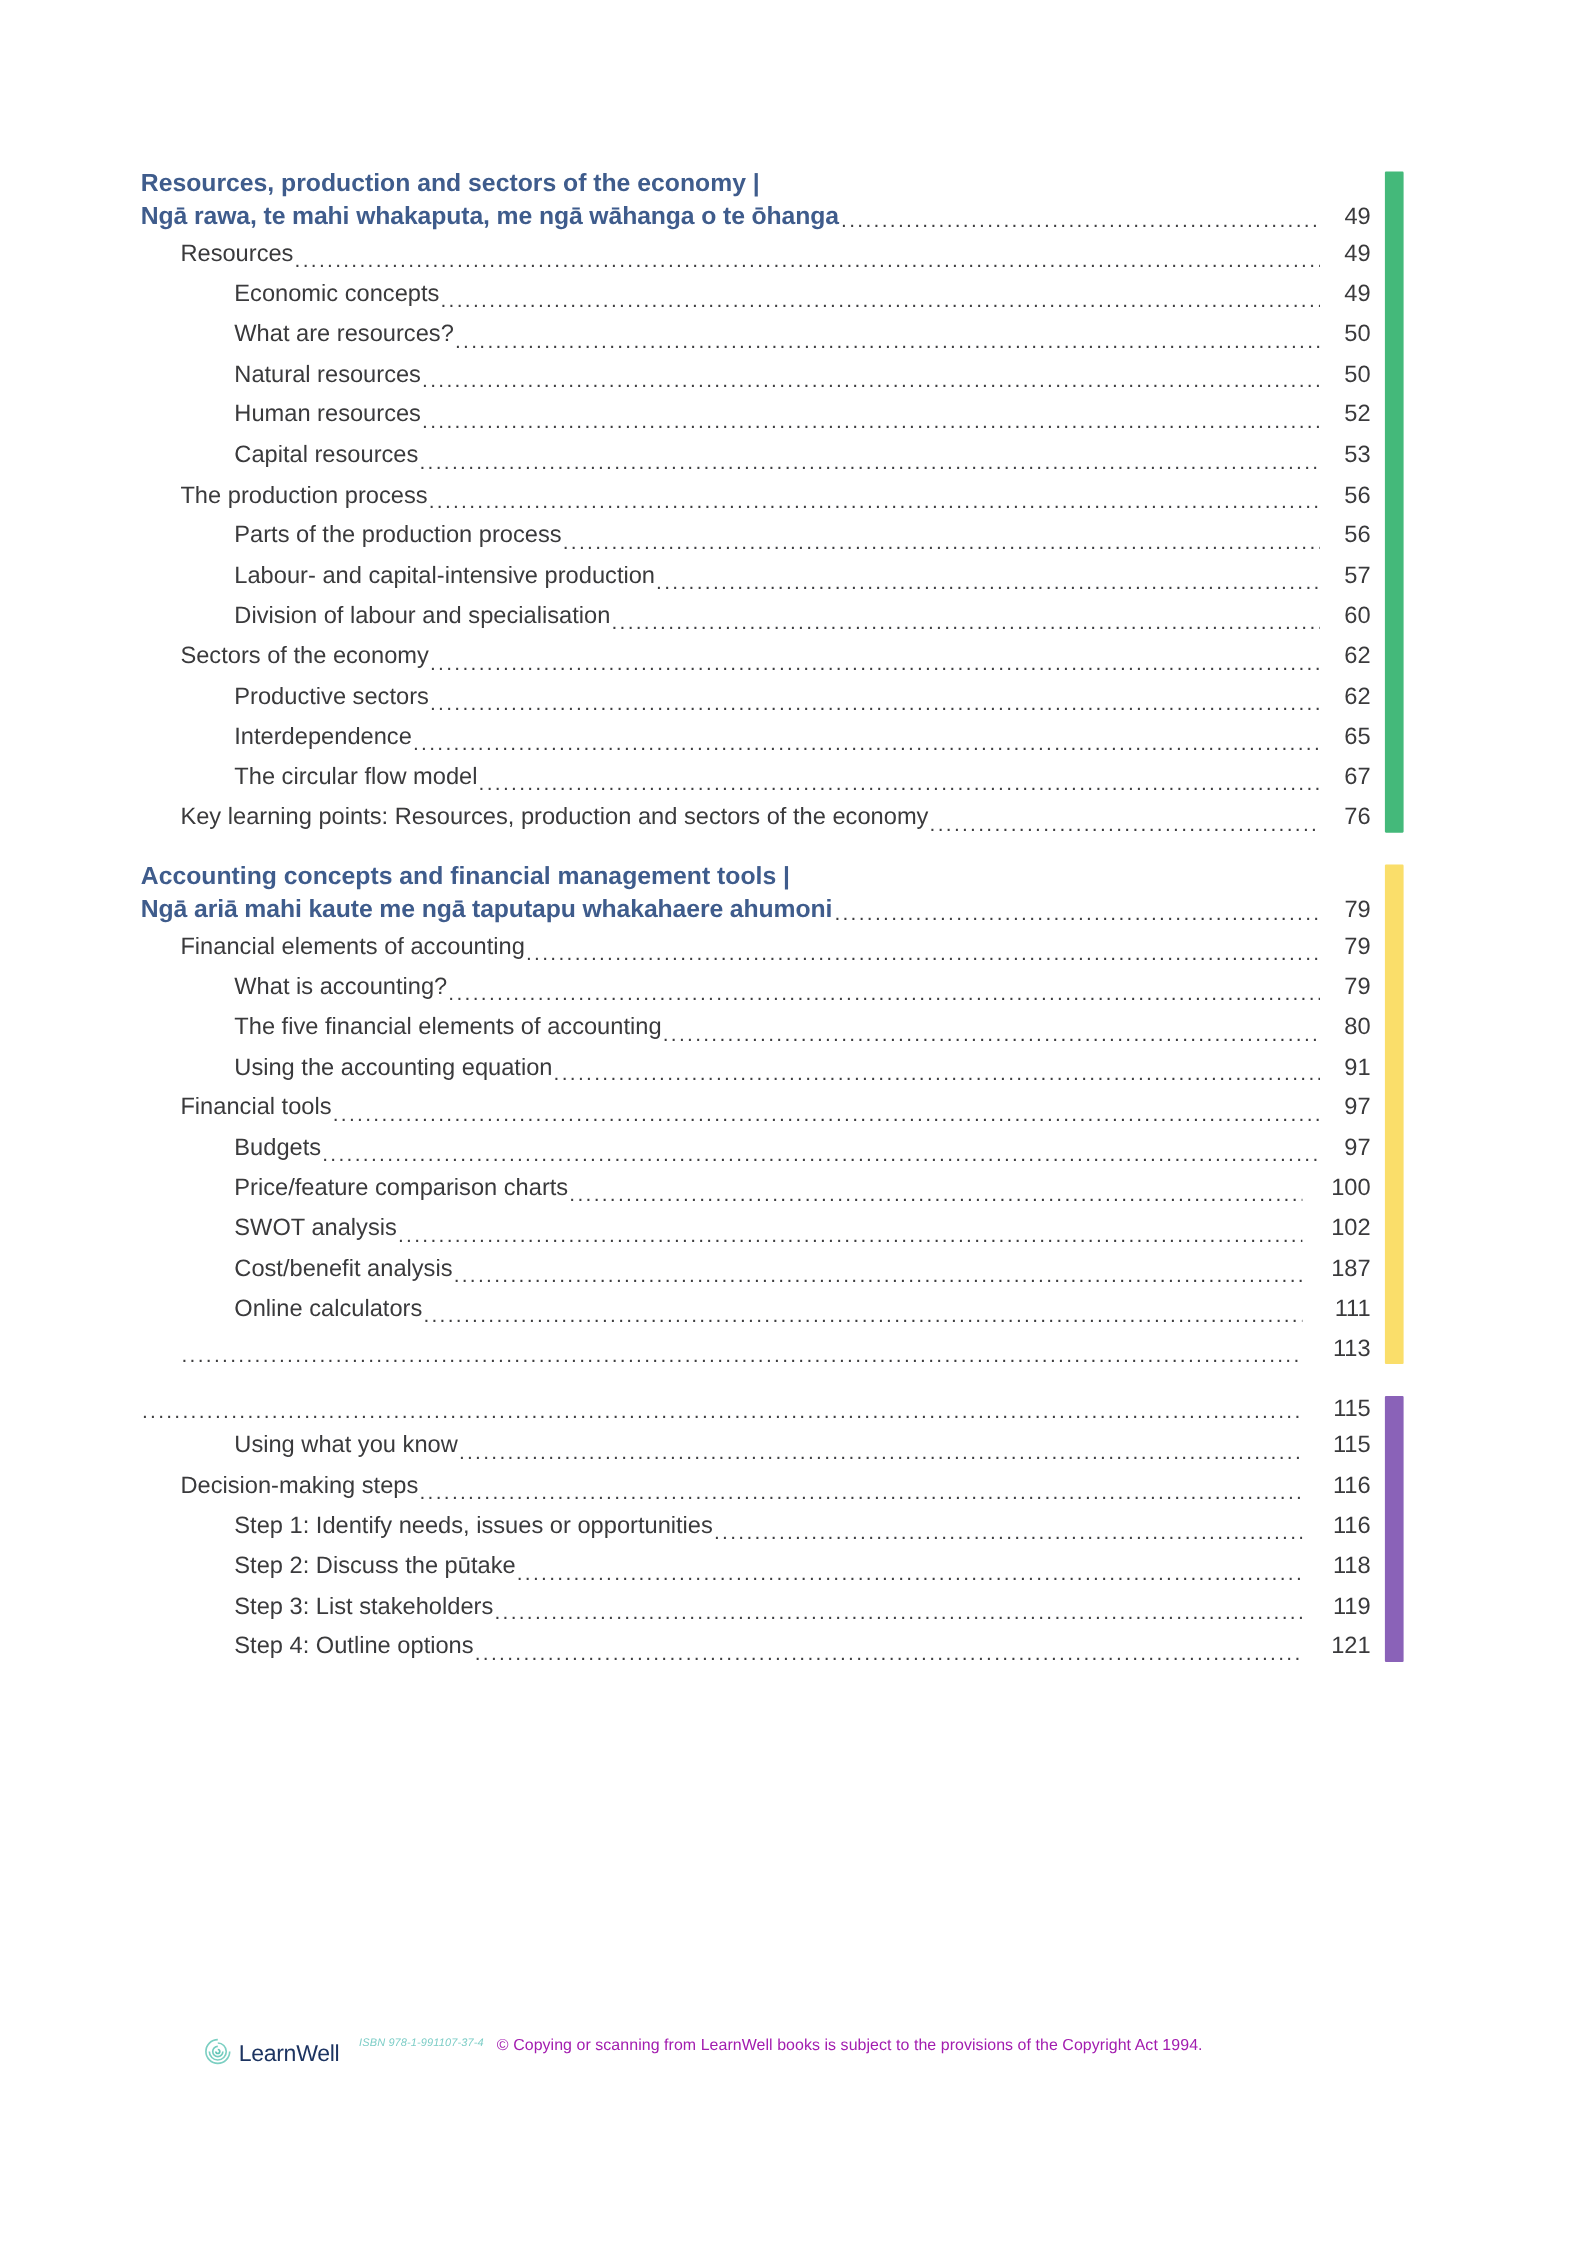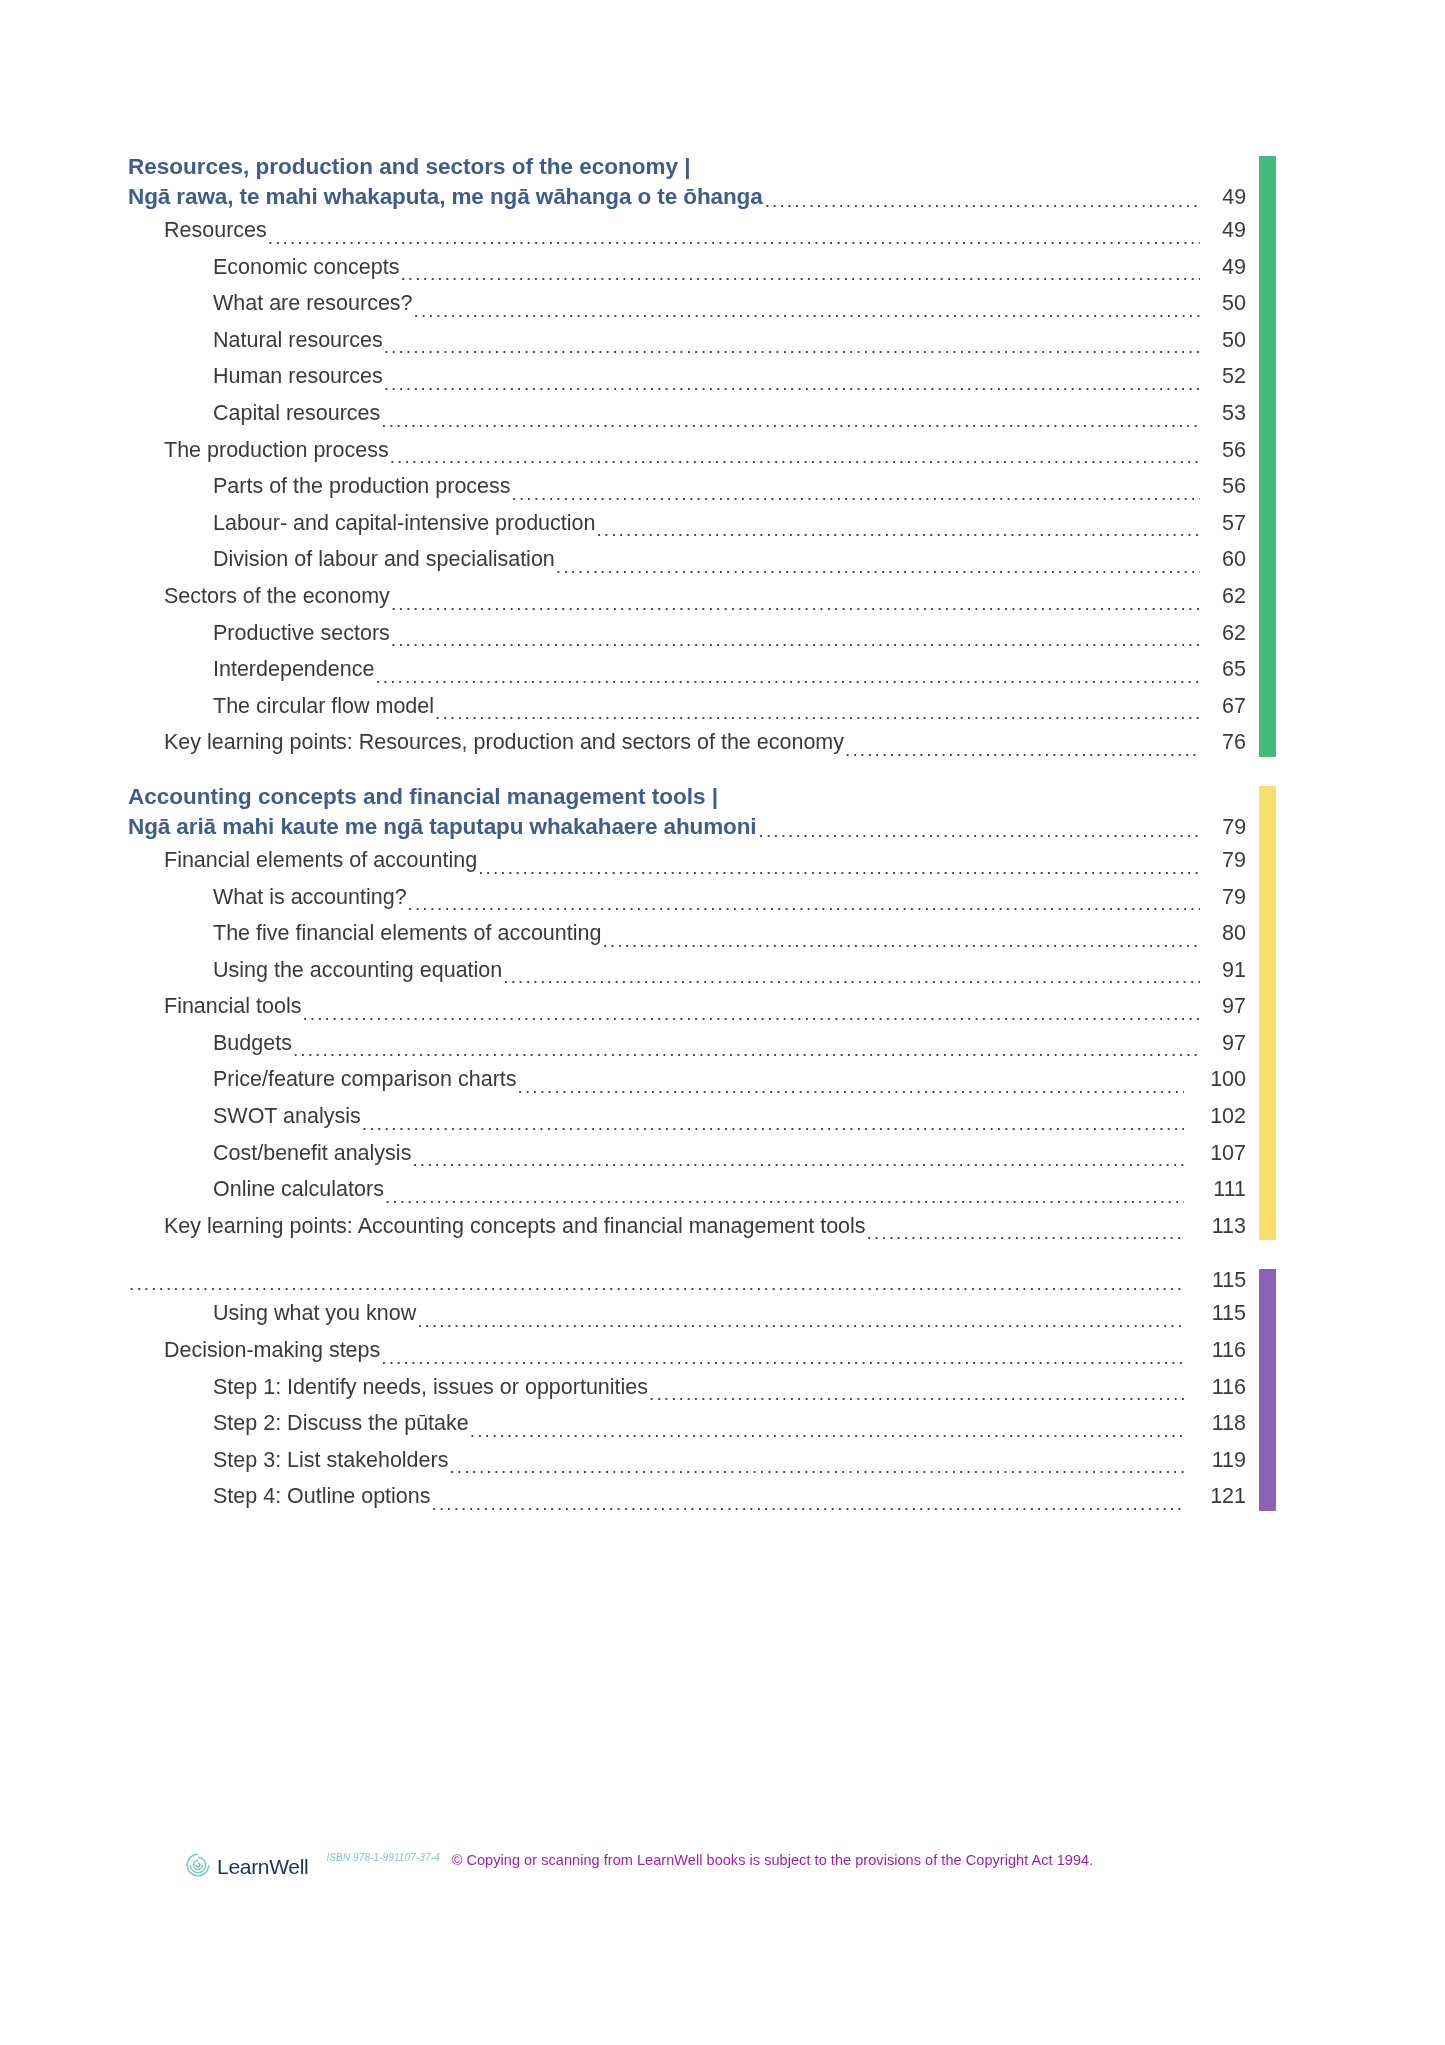--- a/index.html
+++ b/index.html
@@ -279,29 +279,28 @@
           <span class="pg wide">100</span>
         </div>
         <div class="row lvl2">
           <span class="label">SWOT analysis</span>
           <span class="dots">............................................................................................................................................................................................................................</span>
           <span class="pg wide">102</span>
         </div>
         <div class="row lvl2">
           <span class="label">Cost/benefit analysis</span>
           <span class="dots">............................................................................................................................................................................................................................</span>
-          <span class="pg wide">107</span>
+          <span class="pg wide">187</span>
         </div>
         <div class="row lvl2">
           <span class="label">Online calculators</span>
           <span class="dots">............................................................................................................................................................................................................................</span>
           <span class="pg wide">111</span>
         </div>
         <div class="row lvl1">
-          <span class="label">Key learning points: Accounting concepts and financial management tools</span>
           <span class="dots">............................................................................................................................................................................................................................</span>
           <span class="pg wide">113</span>
         </div>
       </div>
       <div class="section">
         <div class="bar" style="background: rgb(138, 98, 184);"></div>
         <div class="row head">
           <span class="dots">............................................................................................................................................................................................................................</span>
           <span class="pg wide">115</span>
         </div>

